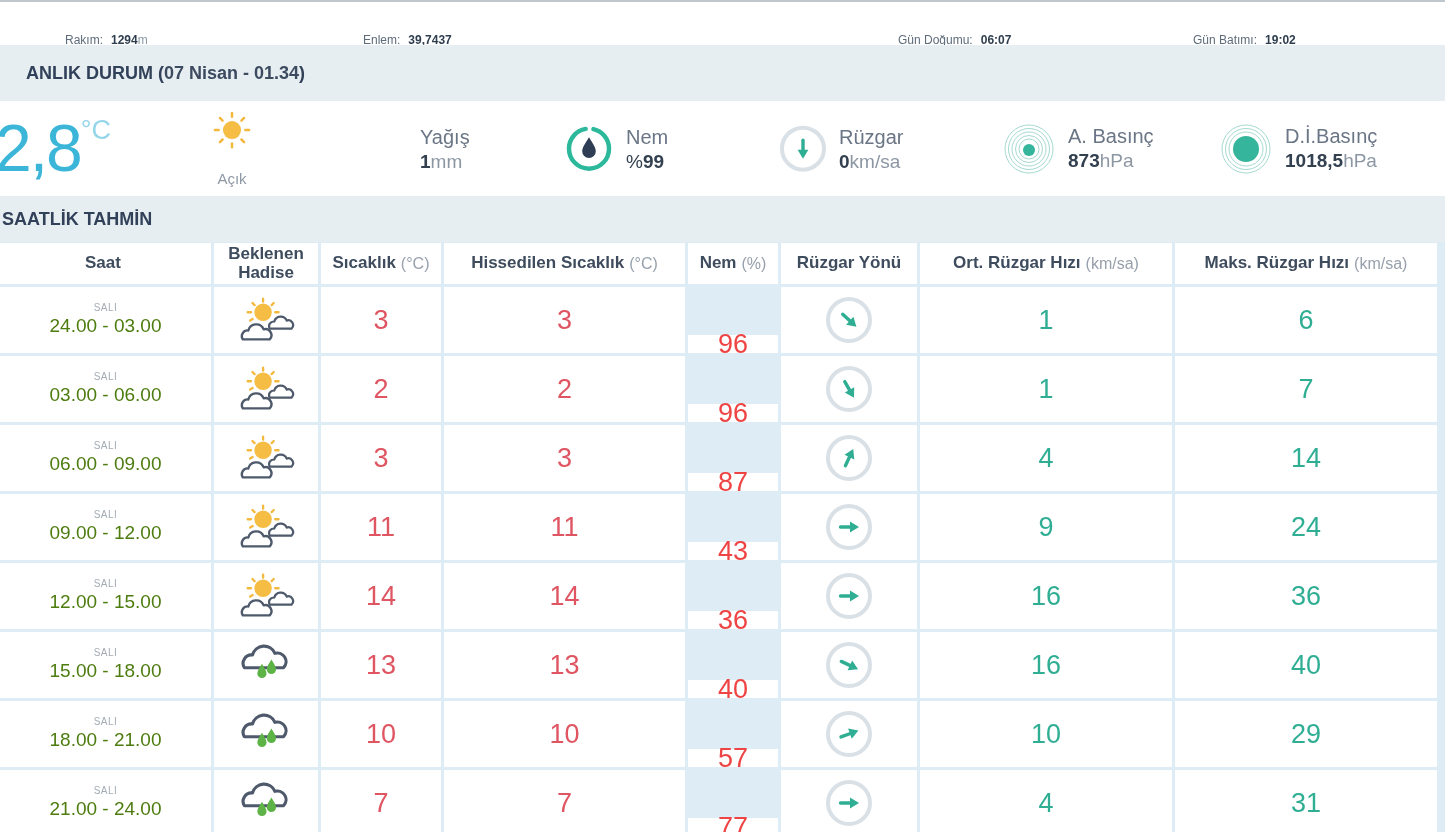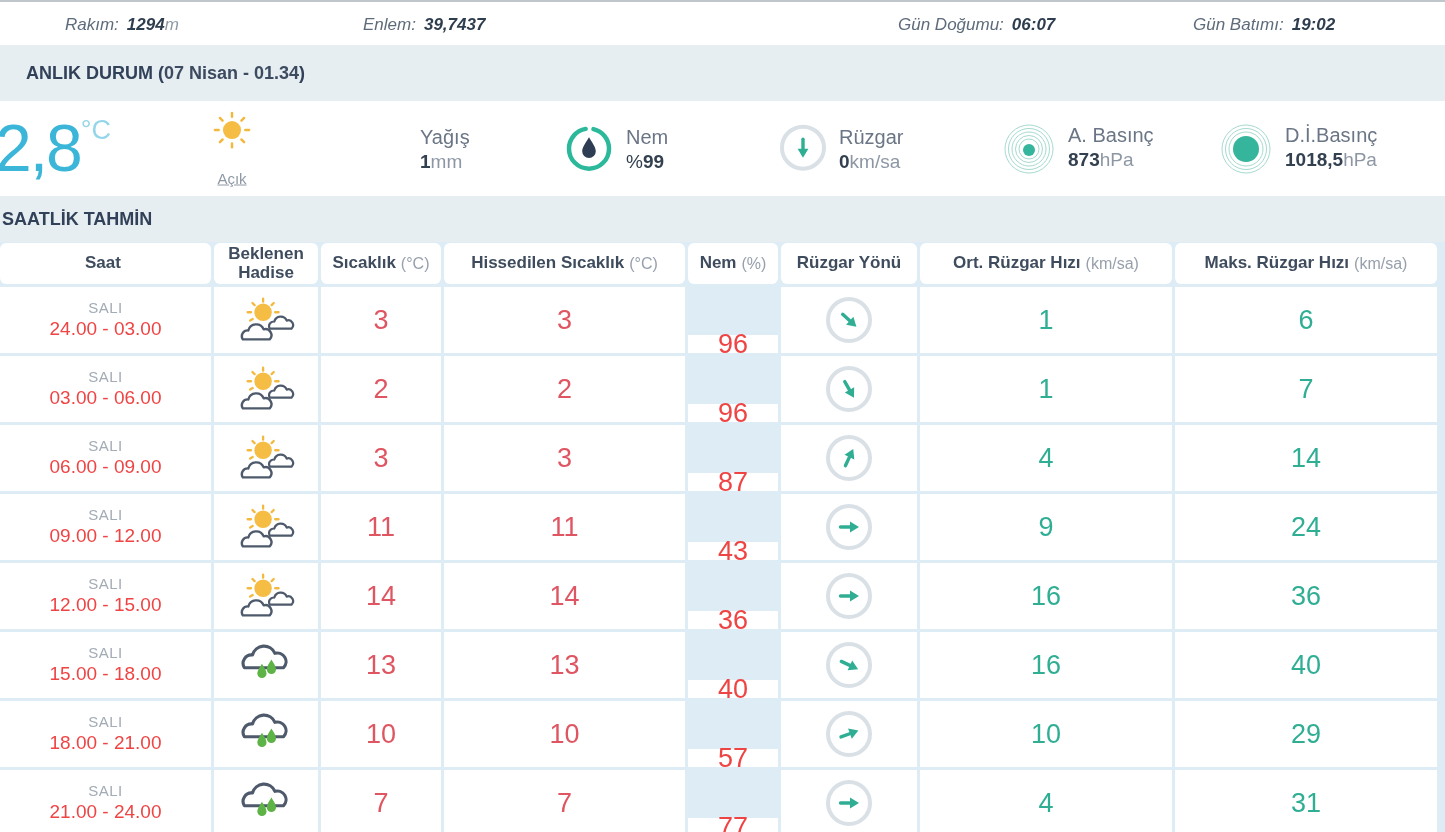--- a/index.html
+++ b/index.html
@@ -8,21 +8,21 @@
     font-family:"Liberation Sans","DejaVu Sans",sans-serif;
     -webkit-font-smoothing:antialiased;
   }
   .page{position:relative;width:1445px;height:832px;overflow:hidden;}
 
   
   .topbar{
     position:absolute;top:0;left:0;width:1445px;height:45px;background:#fff;
     border-top:2px solid #bfc6cc;
   }
-  .topstat{position:absolute;top:0;height:45px;display:flex;align-items:center;font-size:17px;white-space:nowrap;font-style:italic;}
+  .topstat{position:absolute;top:15px;height:45px;display:flex;align-items:center;font-size:12px;white-space:nowrap;}
   .topstat .lbl{color:#5d6b7b;margin-right:8px;}
   .topstat .val{color:#2f3e4f;font-weight:bold;}
   .topstat .unit{color:#8d98a5;}
   .pos-rakim{left:65px;}
   .pos-enlem{left:363px;}
   .pos-boylam{left:645px;}
   .pos-gdogumu{left:898px;}
   .pos-gbatimi{left:1193px;}
 
   
@@ -34,22 +34,22 @@
   .band .pad{padding-left:2px;display:flex;align-items:center;gap:0;}
 
   
   .current{position:absolute;top:101px;left:0;width:1445px;height:95px;background:#fff;}
   .bigtemp{
     position:absolute;left:-5px;top:50%;transform:translateY(-52%);
     font-size:66px;color:#3bb6d8;letter-spacing:-2px;line-height:1;white-space:nowrap;
   }
   .bigtemp .deg{font-size:27px;color:#93d6ea;vertical-align:32px;letter-spacing:0;}
   .cond{position:absolute;left:194px;top:50%;transform:translateY(-50%);width:76px;text-align:center;}
-  .cond .cond-label{display:block;margin-top:14px;font-size:15px;color:#8f99a6;text-decoration:underline;}
-  .cstat{position:absolute;top:50%;transform:translateY(-50%);display:flex;align-items:flex-start;gap:13px;}
+  .cond .cond-label{display:block;margin-top:14px;font-size:15px;color:#8f99a6;}
+  .cstat{position:absolute;top:50%;transform:translateY(-50%);display:flex;align-items:center;gap:13px;}
   .cstat .txt{display:flex;flex-direction:column;line-height:1.25;}
   .cstat .slabel{font-size:20px;color:#6a7585;}
   .cstat .sval{font-size:19px;color:#8d97a4;}
   .cstat .sval b{color:#33404f;font-size:19px;}
   .cstat .sval .pfx{color:#33404f;}
   .pos-yagis{left:420px;}
   .pos-nem{left:565px;}
   .pos-ruzgar{left:780px;}
   .pos-abasinc{left:1003px;}
   .pos-dibasinc{left:1220px;}
@@ -59,25 +59,25 @@
   
   .table-wrap{position:absolute;top:242px;left:0;width:1445px;height:590px;background:#ddecf5;overflow:hidden;}
   .grid{
     display:grid;width:1437px;
     grid-template-columns:211px 104px 120px 241px 90px 136px 252px 262px;
     grid-template-rows:41px;grid-auto-rows:66px;gap:3px;
     padding-top:1px;
   }
   .cell{background:#fff;display:flex;align-items:center;justify-content:center;}
   .hcell{background:#fff;display:flex;align-items:center;justify-content:center;
-    text-align:center;font-size:17px;color:#3e4c5e;line-height:1.1;padding:12px 4px;box-sizing:border-box;border-radius:6px;}
+    text-align:center;font-size:17px;color:#3e4c5e;line-height:1.1;padding:12px 4px;box-sizing:border-box;}
   .hcell .hu{color:#97a0ac;font-weight:normal;margin-left:5px;font-size:16px;}
   .c-saat{flex-direction:column;line-height:1.3;}
-  .c-saat .day{font-size:15px;color:#a3abb5;letter-spacing:0.5px;}
-  .c-saat .time{font-size:19px;color:#ef4444;}
+  .c-saat .day{font-size:10px;color:#a3abb5;letter-spacing:0.5px;}
+  .c-saat .time{font-size:19px;color:#4d7c0f;}
   .num{font-size:27px;}
   .c-temp,.c-feels{color:#df5562;}
   .c-hum{color:#ef4444;margin-top:48px;}
   .c-avg,.c-max{color:#2fae94;}
   .dir-circle{width:46px;height:46px;border:4px solid #d9e0e6;border-radius:50%;
     display:flex;align-items:center;justify-content:center;box-sizing:border-box;background:#fff;}
   .c-icon svg{display:none;}
   .c-icon.sun-clouds svg.i-sun-clouds{display:block;}
   .c-icon.rain-cloud svg.i-rain-cloud{display:block;}
 </style>

